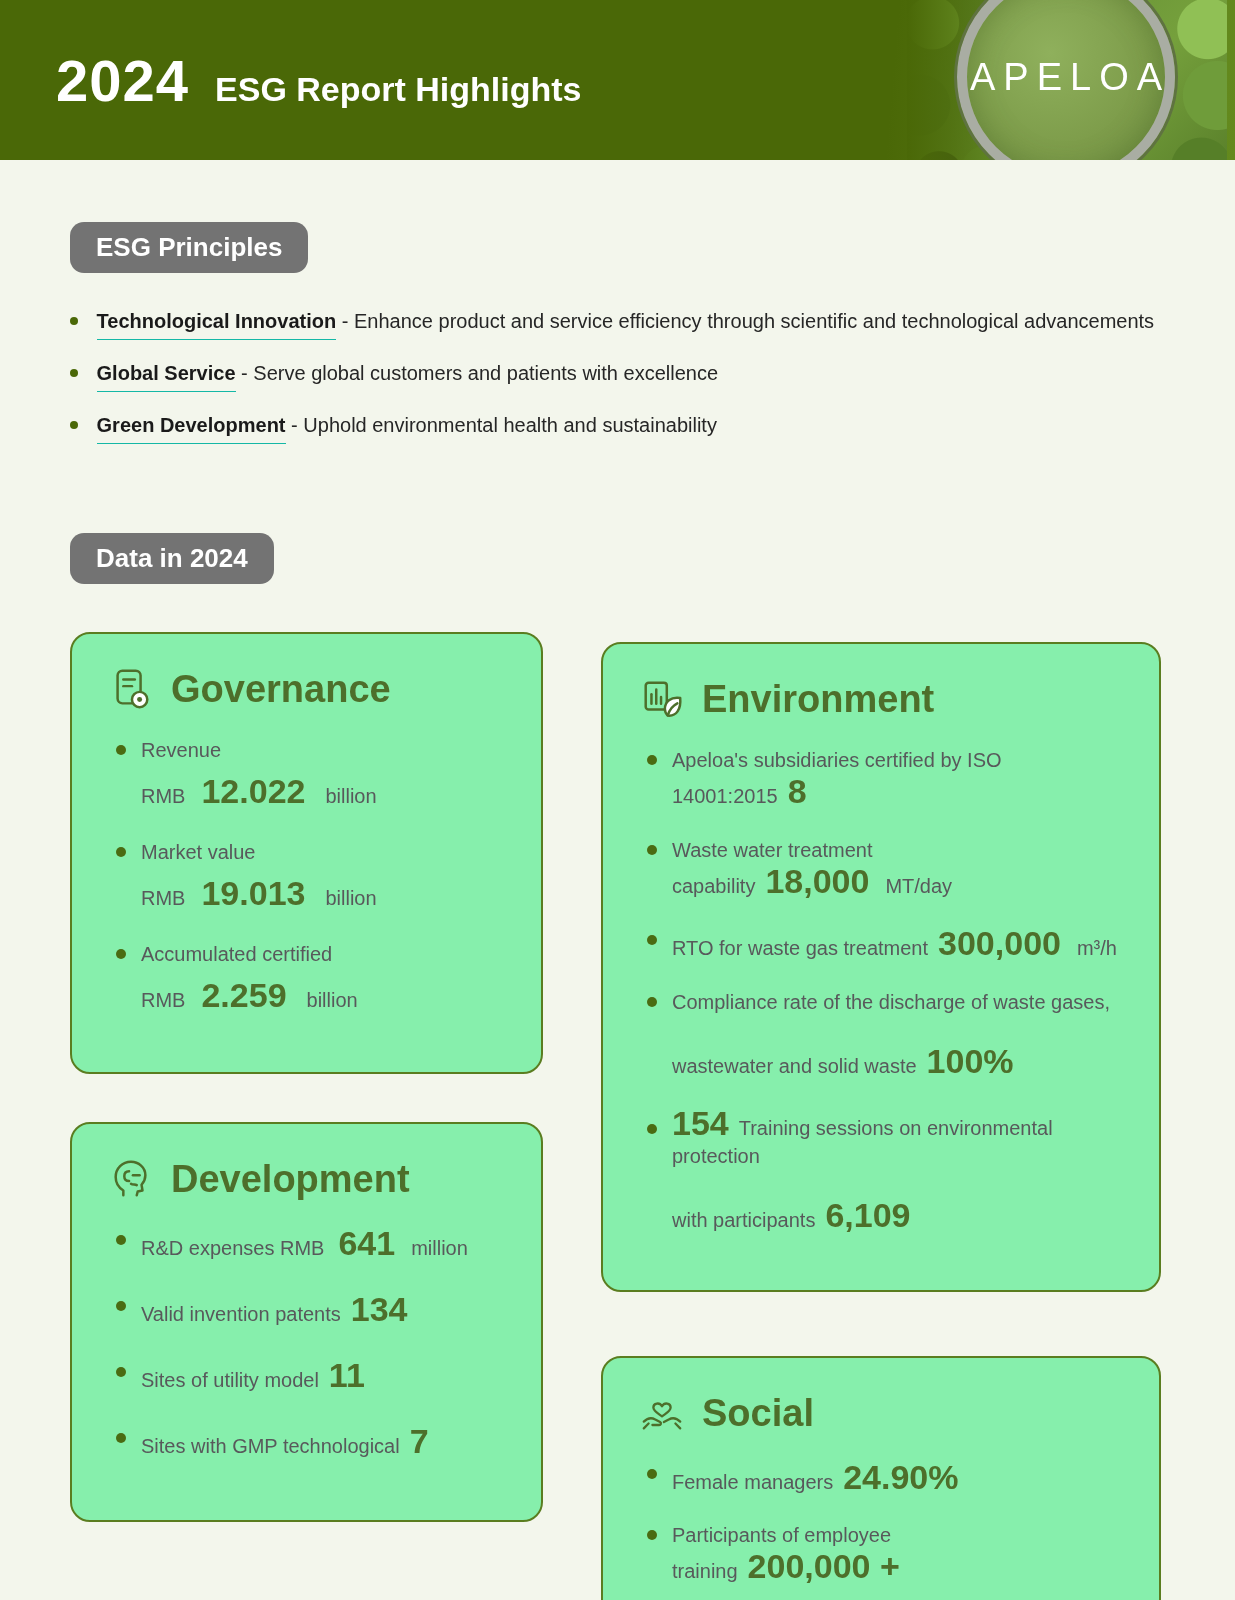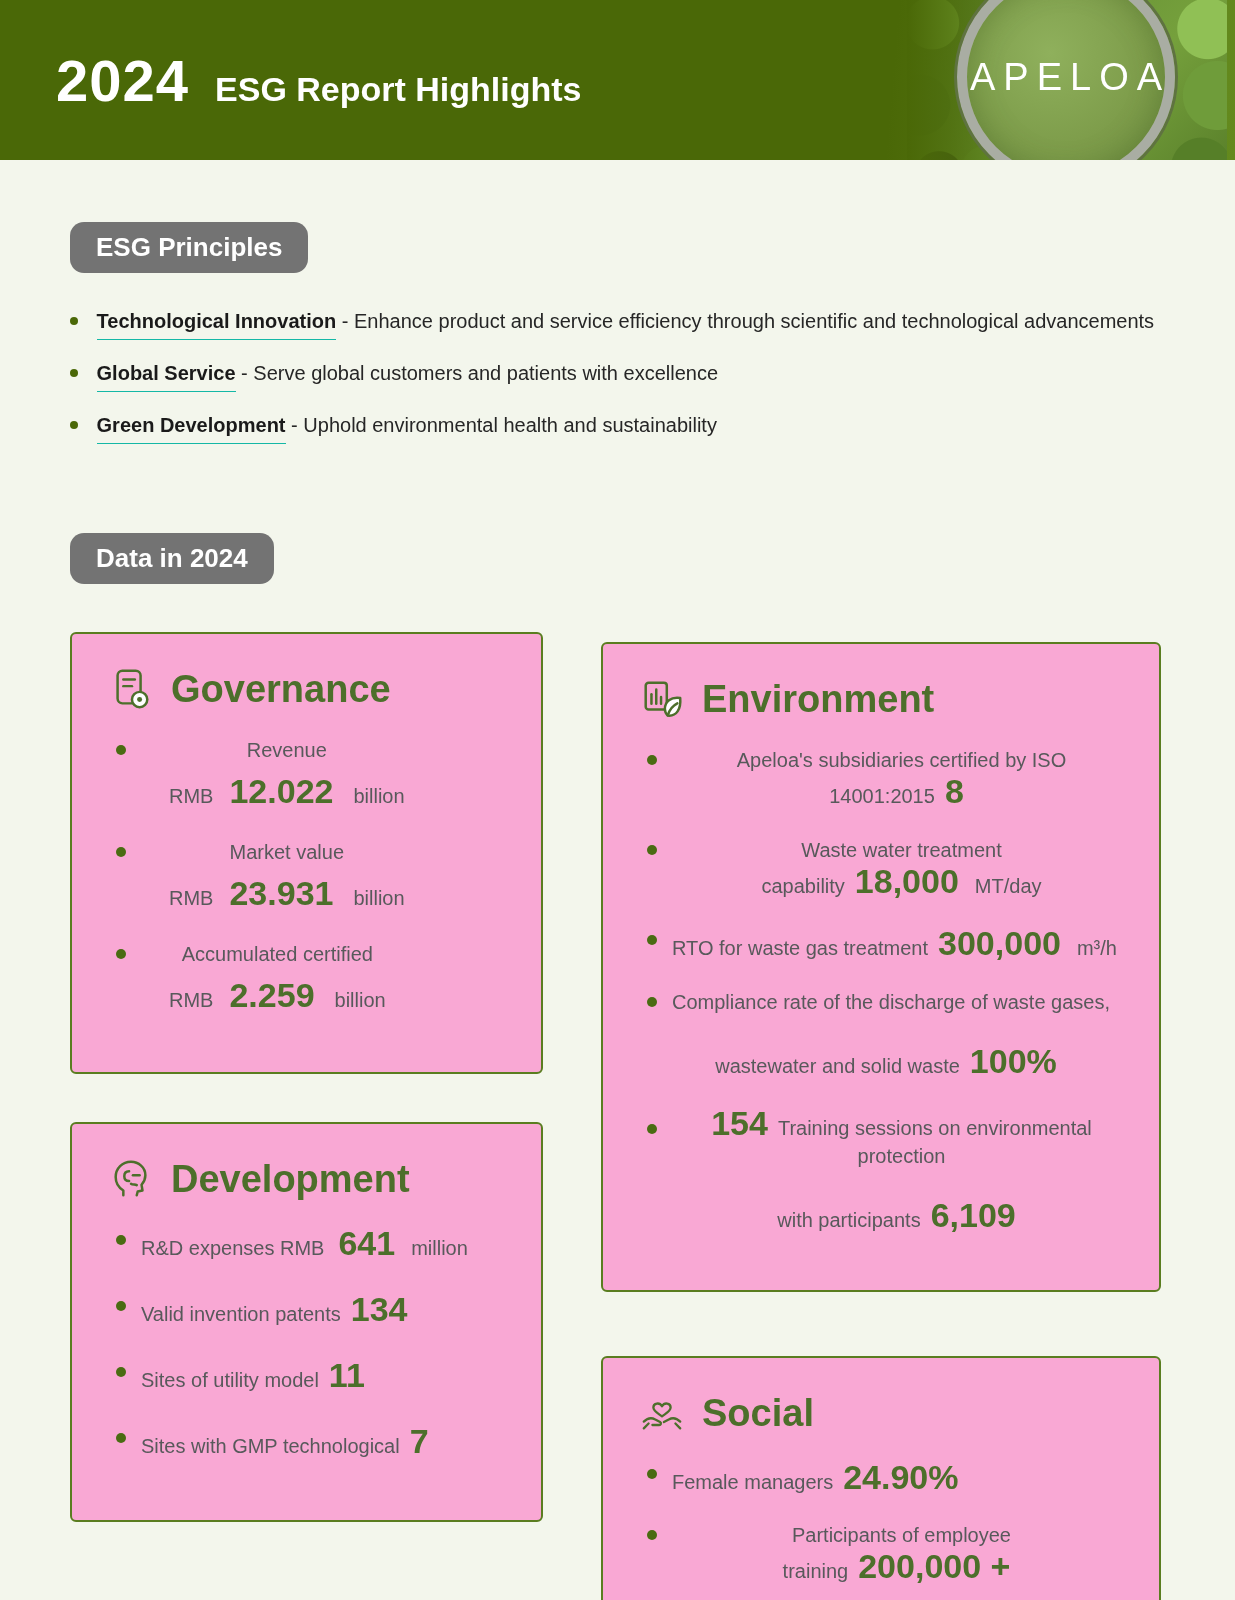--- a/index.html
+++ b/index.html
@@ -73,44 +73,43 @@
     border-bottom:1px solid #14b8a6; padding-bottom:8px; line-height:20px;
   }
   .p-desc { color:#262626; }
 
   
   .columns { display:flex; gap:58px; margin-top:48px; align-items:flex-start; }
   .col { display:flex; flex-direction:column; }
   .col-left  { width:473px; gap:48px; }
   .col-right { width:560px; gap:64px; margin-top:10px; }
   .card {
-    background:#f9a8d4; border:2px solid #5a7d20; border-radius:6px;
+    background:#86efac; border:2px solid #5a7d20; border-radius:20px;
     padding:32px 28px 30px 36px;
-    text-align:center;
   }
   .card-head { display:flex; align-items:center; gap:17px; margin-bottom:24px; }
   .card-head h2 { font-size:38px; font-weight:bold; color:#4d6f2b; }
   .icon { display:inline-flex; }
   .icon svg { width:46px; height:46px; }
 
   .row { display:flex; align-items:flex-start; margin-bottom:22px; }
   .row:last-child { margin-bottom:6px; }
   .dot {
     flex:0 0 10px; width:10px; height:10px; border-radius:50%;
     background:#4a6b12; margin:9px 15px 0 8px;
   }
   .row.big-first > .dot { margin-top:18px; }
   .row-content { font-size:20px; color:#58595b; line-height:28px; }
   .big { color:#4d6f2b; font-weight:bold; font-size:34px; line-height:1; margin:0 10px; white-space:nowrap; }
   .prefix { margin-right:4px; }
   .unit { margin-left:6px; }
   .lbl-line { display:block; }
   .val-line { display:block; margin-top:10px; }
   .val-line .big { margin-left:12px; margin-right:14px; }
-  .card-governance .row { margin-bottom:28px;gap:28px; }
+  .card-governance .row { margin-bottom:28px; }
   .card-development .row { margin-bottom:30px; }
   .card-environment .row { margin-bottom:26px; }
   .card-social .row { margin-bottom:25px; }
   .line2 { display:block; margin-top:28px; }
 </style>
 </head>
 <body>
 
 <div class="page">
 
@@ -180,21 +179,21 @@
             <span class="dot"></span>
             <div class="row-content">
               <span class="lbl-line">Revenue</span>
               <span class="val-line"><span class="prefix">RMB</span><span class="big">12.022</span><span class="unit">billion</span></span>
             </div>
           </div>
           <div class="row">
             <span class="dot"></span>
             <div class="row-content">
               <span class="lbl-line">Market value</span>
-              <span class="val-line"><span class="prefix">RMB</span><span class="big">23.931</span><span class="unit">billion</span></span>
+              <span class="val-line"><span class="prefix">RMB</span><span class="big">19.013</span><span class="unit">billion</span></span>
             </div>
           </div>
           <div class="row">
             <span class="dot"></span>
             <div class="row-content">
               <span class="lbl-line">Accumulated certified</span>
               <span class="val-line"><span class="prefix">RMB</span><span class="big">2.259</span><span class="unit">billion</span></span>
             </div>
           </div>
         </section>

